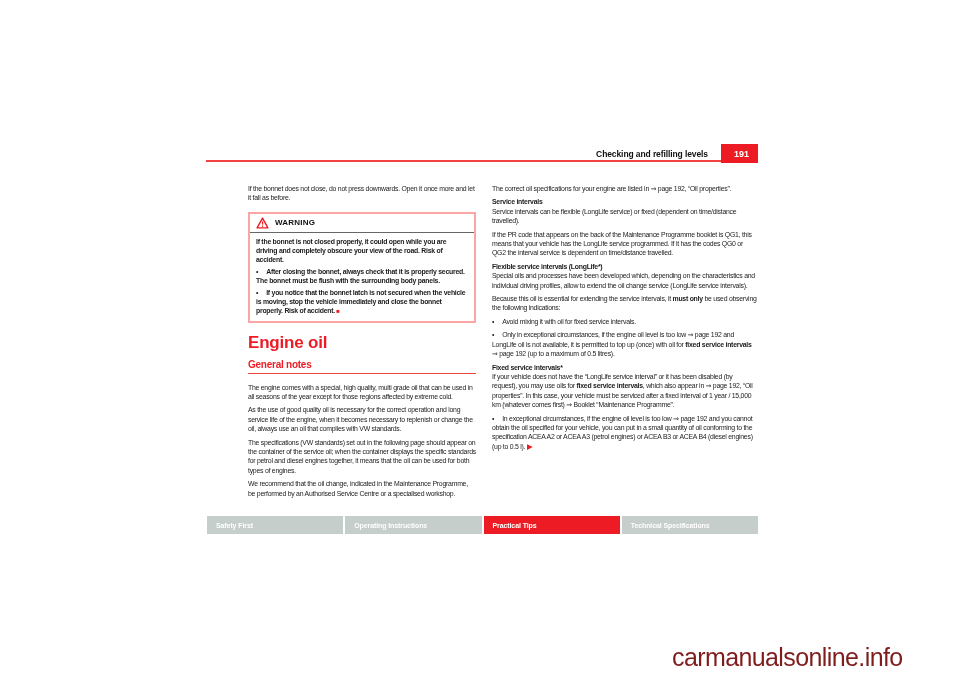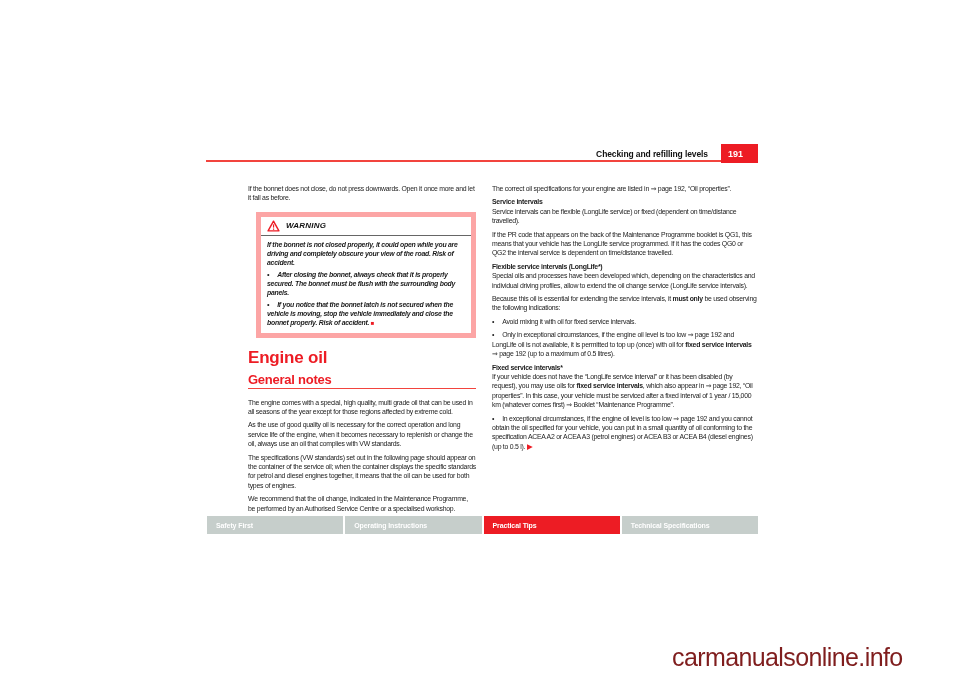--- a/index.html
+++ b/index.html
@@ -5,46 +5,46 @@
   html,body{margin:0;padding:0;background:#fff;}
   .page{position:relative;width:960px;height:678px;background:#ffffff;overflow:hidden;
         font-family:"Liberation Sans",sans-serif;color:#1b1b1b;}
 
   
   .hdr{position:absolute;left:206px;top:144px;width:552px;height:19px;}
   .hdr-title{position:absolute;right:50px;bottom:4px;font-size:8.5px;font-weight:bold;
              letter-spacing:-0.1px;color:#111;white-space:nowrap;}
   .hdr-pagenum{position:absolute;right:0;top:0;width:37px;height:19px;background:#ed1c24;
                color:#fff;font-size:9px;font-weight:bold;display:flex;align-items:center;
-               padding-left:7px;box-sizing:border-box;}
+               padding-left:13px;box-sizing:border-box;}
   .hdr-rule{position:absolute;left:0;right:37px;top:16px;height:2px;background:#f2443e;}
 
   
   .col{position:absolute;top:184px;font-size:6.9px;line-height:9.4px;letter-spacing:-0.25px;}
   .col-left{left:248px;width:228px;}
   .col-right{left:492px;width:266px;}
   .col p{margin:0 0 4px 0;}
   .b{font-weight:bold;}
   .bhead{font-weight:bold;margin:1px 0 0 0 !important;}
   .bullet .blt{margin-right:8px;}
   .endsq{color:#ed1c24;font-size:6px;}
   .cont{color:#ed1c24;font-size:7.5px;}
 
   
-  .warnbox{border:5px solid #fca5a5;margin:9px 0 15px 8px;font-style:italic;}
+  .warnbox{border:2px solid #fca5a5;margin:9px 0 15px 0;}
   .warnhead{display:flex;align-items:center;gap:6px;padding:3px 6px;border-bottom:1px solid #666;}
   .warnhead .wlabel{font-size:8px;font-weight:bold;letter-spacing:0.2px;color:#111;}
   .warnbody{padding:4px 6px 5px 6px;font-weight:bold;line-height:9px;}
   .warnbody p{margin:0 0 3px 0;}
   .warnbody p:last-child{margin-bottom:0;}
 
   
   .engine-oil{color:#ed1c24;font-size:17px;font-weight:bold;letter-spacing:-0.2px;
               margin:0 0 0 0;padding:0;}
-  .general-notes{color:#ed1c24;font-size:13px;font-weight:bold;margin:13px 0 9px 0;
+  .general-notes{color:#ed1c24;font-size:10px;font-weight:bold;margin:13px 0 9px 0;
                  padding-bottom:3px;border-bottom:1px solid #f2443e;}
 
   
   .ftabs{position:absolute;left:207px;top:516px;width:551px;height:18px;display:flex;gap:2px;}
   .tab{flex:1;background:#c6cecb;color:#fff;font-size:7px;font-weight:bold;
        display:flex;align-items:center;padding-left:9px;letter-spacing:-0.1px;}
   .tab.active{background:#ed1c24;}
 
   
   .watermark{position:absolute;left:672px;top:643px;font-size:25px;color:#7f1d1d;

